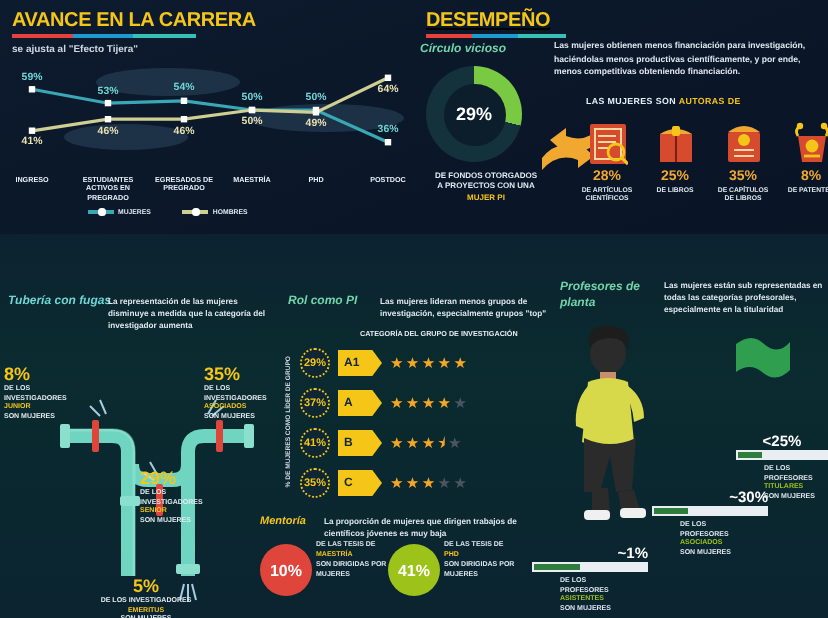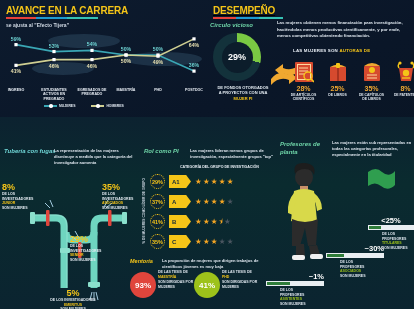--- a/index.html
+++ b/index.html
@@ -409,21 +409,21 @@
             <span class="st-off">★</span>
           </div>
         </div>
       </div>
   </div>
 
   <div class="panel" id="mentor">
     <div class="mt-t">Mentoría</div>
     <div class="mt-d">La proporción de mujeres que dirigen trabajos de científicos jóvenes es muy baja</div>
     <div id="mentor-items">
-        <div class="mcirc red" style="left: 0px; top: 14px;">93%</div>
+        <div class="mcirc red" style="left: 0px; top: 14px;">10%</div>
         <div class="mcap" style="left: 28px; top: 12px;">DE LAS TESIS DE<br><b>MAESTRÍA</b><br>SON DIRIGIDAS POR MUJERES</div>
         <div class="mcirc grn" style="left: 64px; top: 14px;">41%</div>
         <div class="mcap" style="left: 92px; top: 12px;">DE LAS TESIS DE<br><b>PHD</b><br>SON DIRIGIDAS POR MUJERES</div>
       </div>
   </div>
 
   <div class="panel" id="prof">
     <div class="pr-t">Profesores de planta</div>
     <div class="pr-d">Las mujeres están sub representadas en todas las categorías profesorales, especialmente en la titularidad</div>
 

